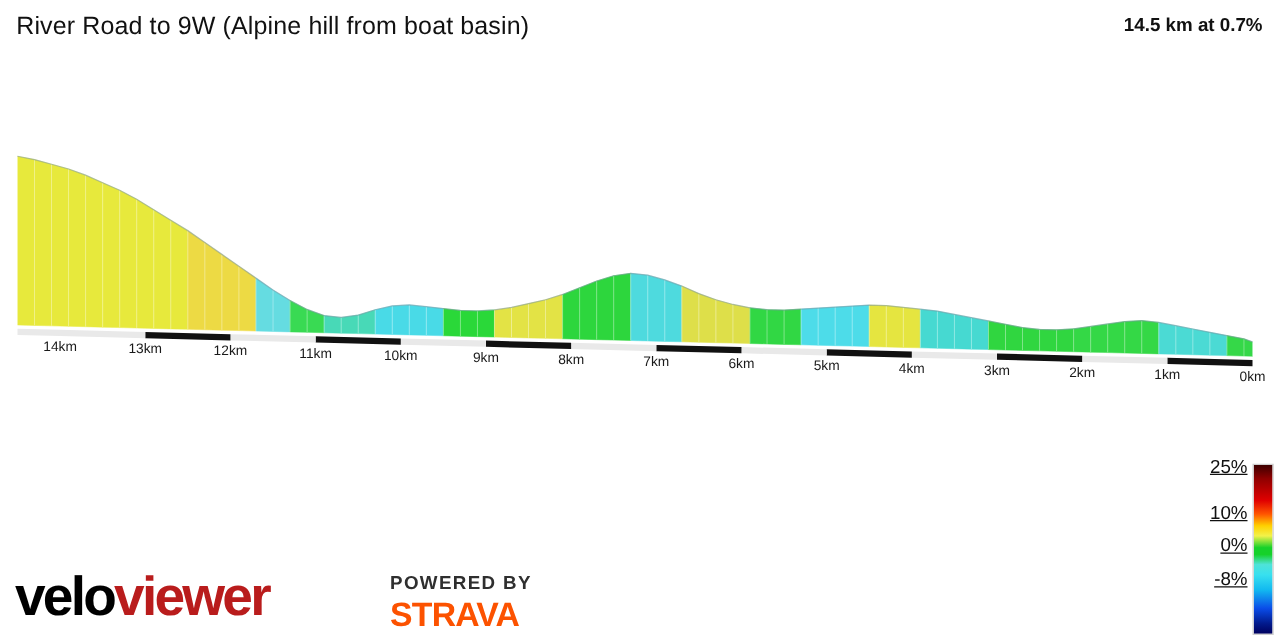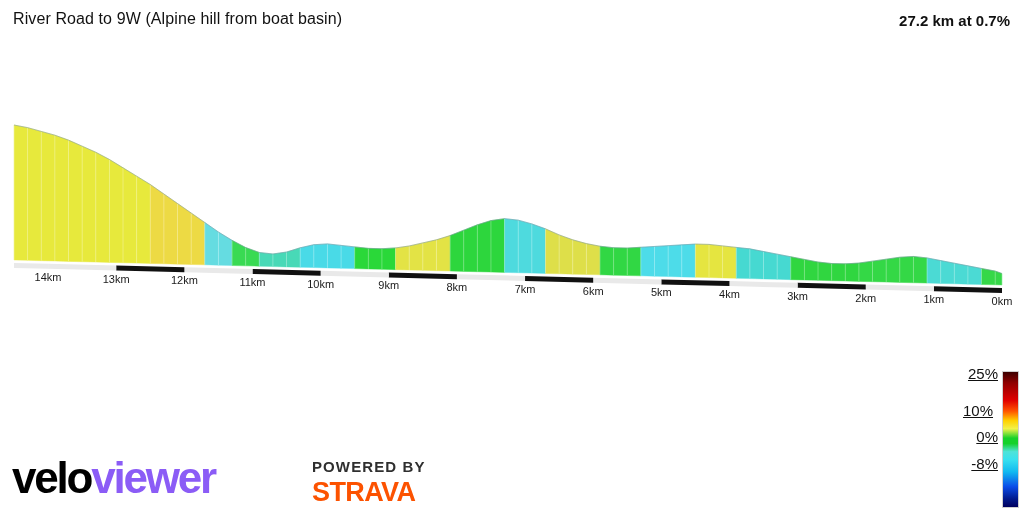--- a/index.html
+++ b/index.html
@@ -6,21 +6,21 @@
   body{
     width:1024px;height:512px;
     background:#ffffff;
     font-family:"Liberation Sans", sans-serif;
     position:relative;
     overflow:hidden;
     -webkit-font-smoothing:antialiased;
   }
   #page-title{
     position:absolute;left:13px;top:10px;
-    font-size:16px;color:#111111;
+    font-size:20px;color:#111111;
     white-space:nowrap;letter-spacing:.1px;
   }
   #summary-stat{
     position:absolute;right:14px;top:12px;
     font-size:15px;font-weight:bold;color:#111111;
     white-space:nowrap;
   }
   #profile-area{
     position:absolute;left:0;top:40px;
     width:912px;height:280px;text-decoration:underline;
@@ -65,21 +65,21 @@
     position:absolute;left:12px;top:452px;
     width:420px;height:52px;
   }
   #veloviewer-logo{
     position:absolute;left:0;top:4px;
     font-size:44px;font-weight:bold;
     letter-spacing:-2.2px;line-height:44px;
     white-space:nowrap;
   }
   #velo-part{color:#000000;text-align:right;}
-  #viewer-part{color:#8b5cf6;}
+  #viewer-part{color:#b91c1c;}
   #powered-block{
     position:absolute;left:300px;top:6px;
     width:130px;
   }
   #powered-by{
     font-size:15px;font-weight:bold;color:#2f2f2f;
     letter-spacing:1.1px;white-space:nowrap;
   }
   #strava-wordmark{
     margin-top:3px;
@@ -88,21 +88,21 @@
   }
   .axis-label{
     font-size:11px;fill:#1a1a1a;
     font-family:"Liberation Sans", sans-serif;
   }
 </style>
 </head>
 <body>
 
 <div id="page-title">River Road to 9W (Alpine hill from boat basin)</div>
-<div id="summary-stat">27.2 km at 0.7%</div>
+<div id="summary-stat">14.5 km at 0.7%</div>
 
 <div id="profile-area">
   <svg id="profile-svg" width="1024" height="280" viewBox="0 0 1024 280">
     <defs>
       <linearGradient id="gsteep" x1="0" y1="0" x2="0" y2="1">
         <stop offset="0%" stop-color="#f2f255"></stop>
           <stop offset="100%" stop-color="#e0e120"></stop>
       </linearGradient>
     </defs>
     <g id="profile-body">
@@ -286,21 +286,21 @@
         <text x="865.7241379310344" y="261.55172413793105" text-anchor="middle" class="axis-label">2km</text>
         <text x="933.8620689655172" y="263.2758620689655" text-anchor="middle" class="axis-label">1km</text>
         <text x="1002" y="265" text-anchor="middle" class="axis-label">0km</text>
       </g>
   </svg>
 </div>
 
 <div id="gradient-legend">
   <div id="legend-bar"></div>
   <div class="legend-tick" style="top:0px;">25%</div>
-  <div class="legend-tick" style="top:37px;text-align:center;">10%</div>
+  <div class="legend-tick" style="top:37px;">10%</div>
   <div class="legend-tick" style="top:63px;">0%</div>
   <div class="legend-tick" style="top:90px;">-8%</div>
   <div class="legend-tick" style="top:119px;margin-top:38px;">-25%</div>
 </div>
 
 <div id="brand-footer">
   <div id="veloviewer-logo"><span id="velo-part">velo</span><span id="viewer-part">viewer</span></div>
   <div id="powered-block">
     <div id="powered-by">POWERED BY</div>
     <div id="strava-wordmark">STRAVA</div>

